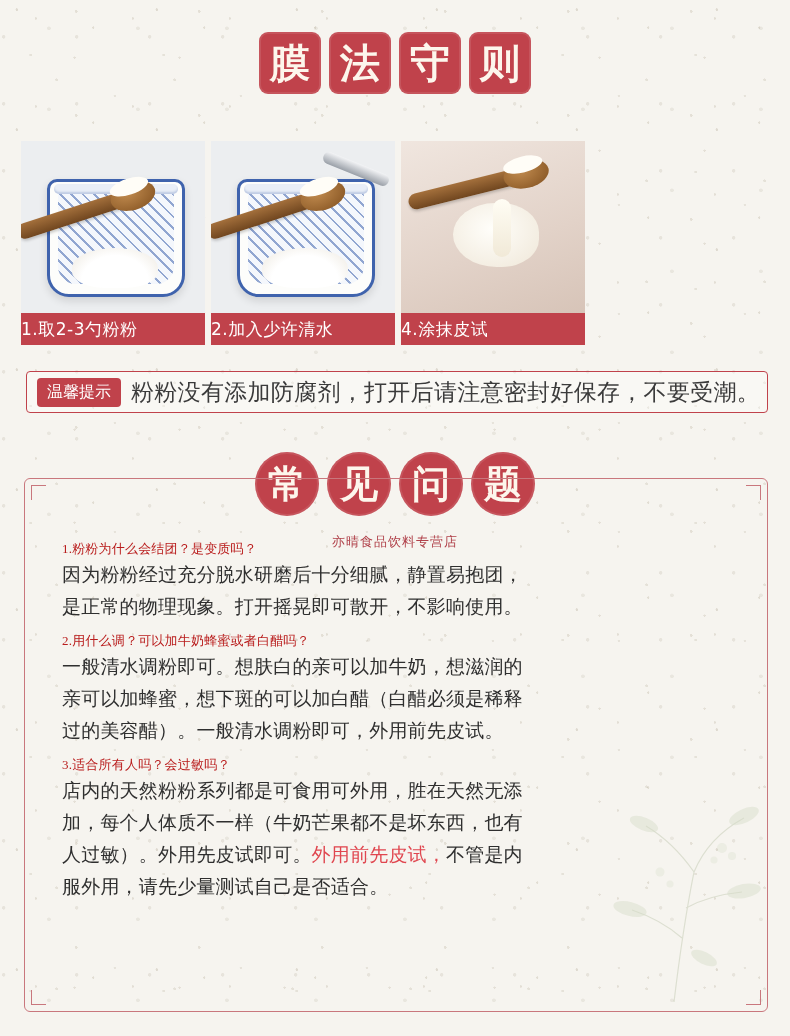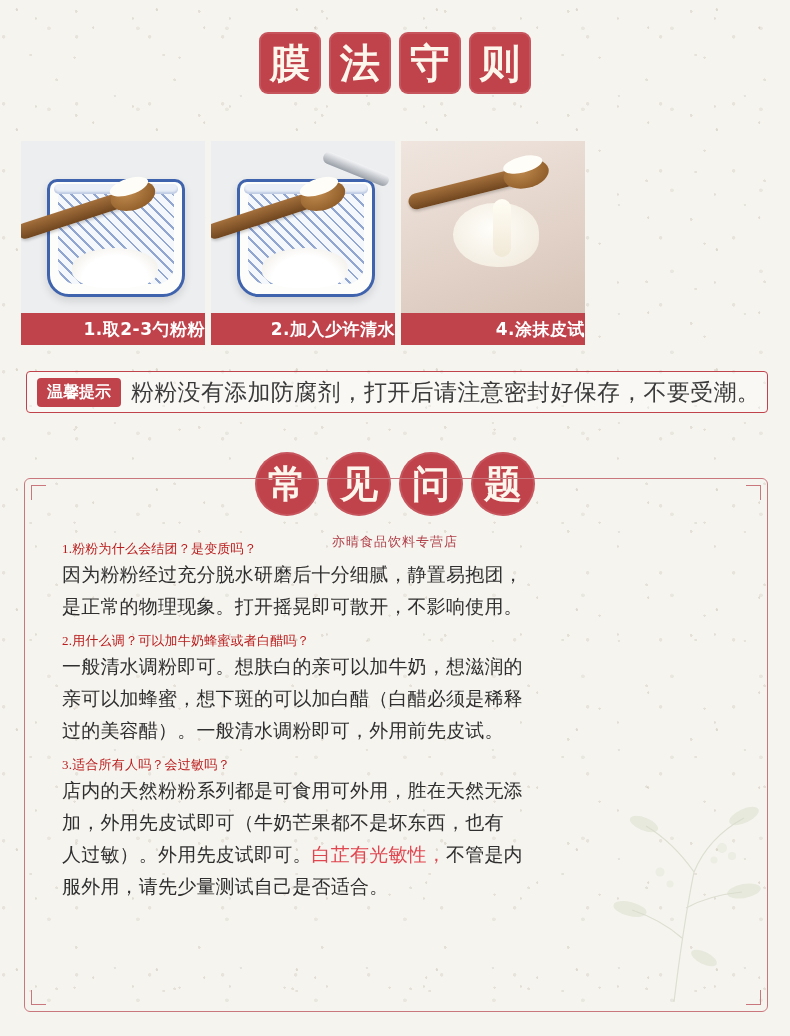--- a/index.html
+++ b/index.html
@@ -113,23 +113,23 @@
     height: 172px;
     position: relative;
     overflow: hidden;
     background: #eceef0;
   }
   .step-cap {
     height: 32px;
     background: #c0424b;
     color: #ffffff;
     font-size: 17px;
-    font-weight: bold;
+    font-weight: normal;
     line-height: 32px;
-    text-align: right;
+    text-align: left;
     letter-spacing: 0.5px;
     font-family: "DejaVu Sans", sans-serif;
   }
 
   
   .bowl {
     position: absolute;
     left: 26px;
     top: 38px;
     width: 132px;
@@ -255,21 +255,21 @@
     border: 1.5px solid #c0424b;
     border-radius: 4px;
     background: rgba(255,255,255,0.35);
   }
   .tip-label {
     margin: 0 10px;
     padding: 4px 10px;
     background: #c0424b;
     color: #fff;
     font-size: 16px;
-    font-weight: bold;
+    font-weight: normal;
     border-radius: 4px;
     font-family: "DejaVu Sans", sans-serif;
     white-space: nowrap;
   }
   .tip-text {
     font-size: 23px;
     color: #3b3b3b;
     font-family: Liberation Mono, monospace;
     letter-spacing: 0.3px;
   }
@@ -463,21 +463,21 @@
         <span>一般清水调粉即可。想肤白的亲可以加牛奶，想滋润的</span><br>
         <span>亲可以加蜂蜜，想下斑的可以加白醋（白醋必须是稀释</span><br>
         <span>过的美容醋）。一般清水调粉即可，外用前先皮试。</span>
       </p>
     </div>
 
     <div class="faq-item">
       <p class="faq-q">3.适合所有人吗？会过敏吗？</p>
       <p class="faq-a">
         <span>店内的天然粉粉系列都是可食用可外用，胜在天然无添</span><br>
-        <span>加，外用先皮试即可（牛奶芒果都不是坏东西，也有</span><br>
-        <span>人过敏）。外用先皮试即可。</span><span class="hl">白芷有光敏性，</span><span>不管是内</span><br>
+        <span>加，每个人体质不一样（牛奶芒果都不是坏东西，也有</span><br>
+        <span>人过敏）。外用先皮试即可。</span><span class="hl">外用前先皮试，</span><span>不管是内</span><br>
         <span>服外用，请先少量测试自己是否适合。</span>
       </p>
     </div>
 
   </div>
 
 </div>
 
 </body></html>

